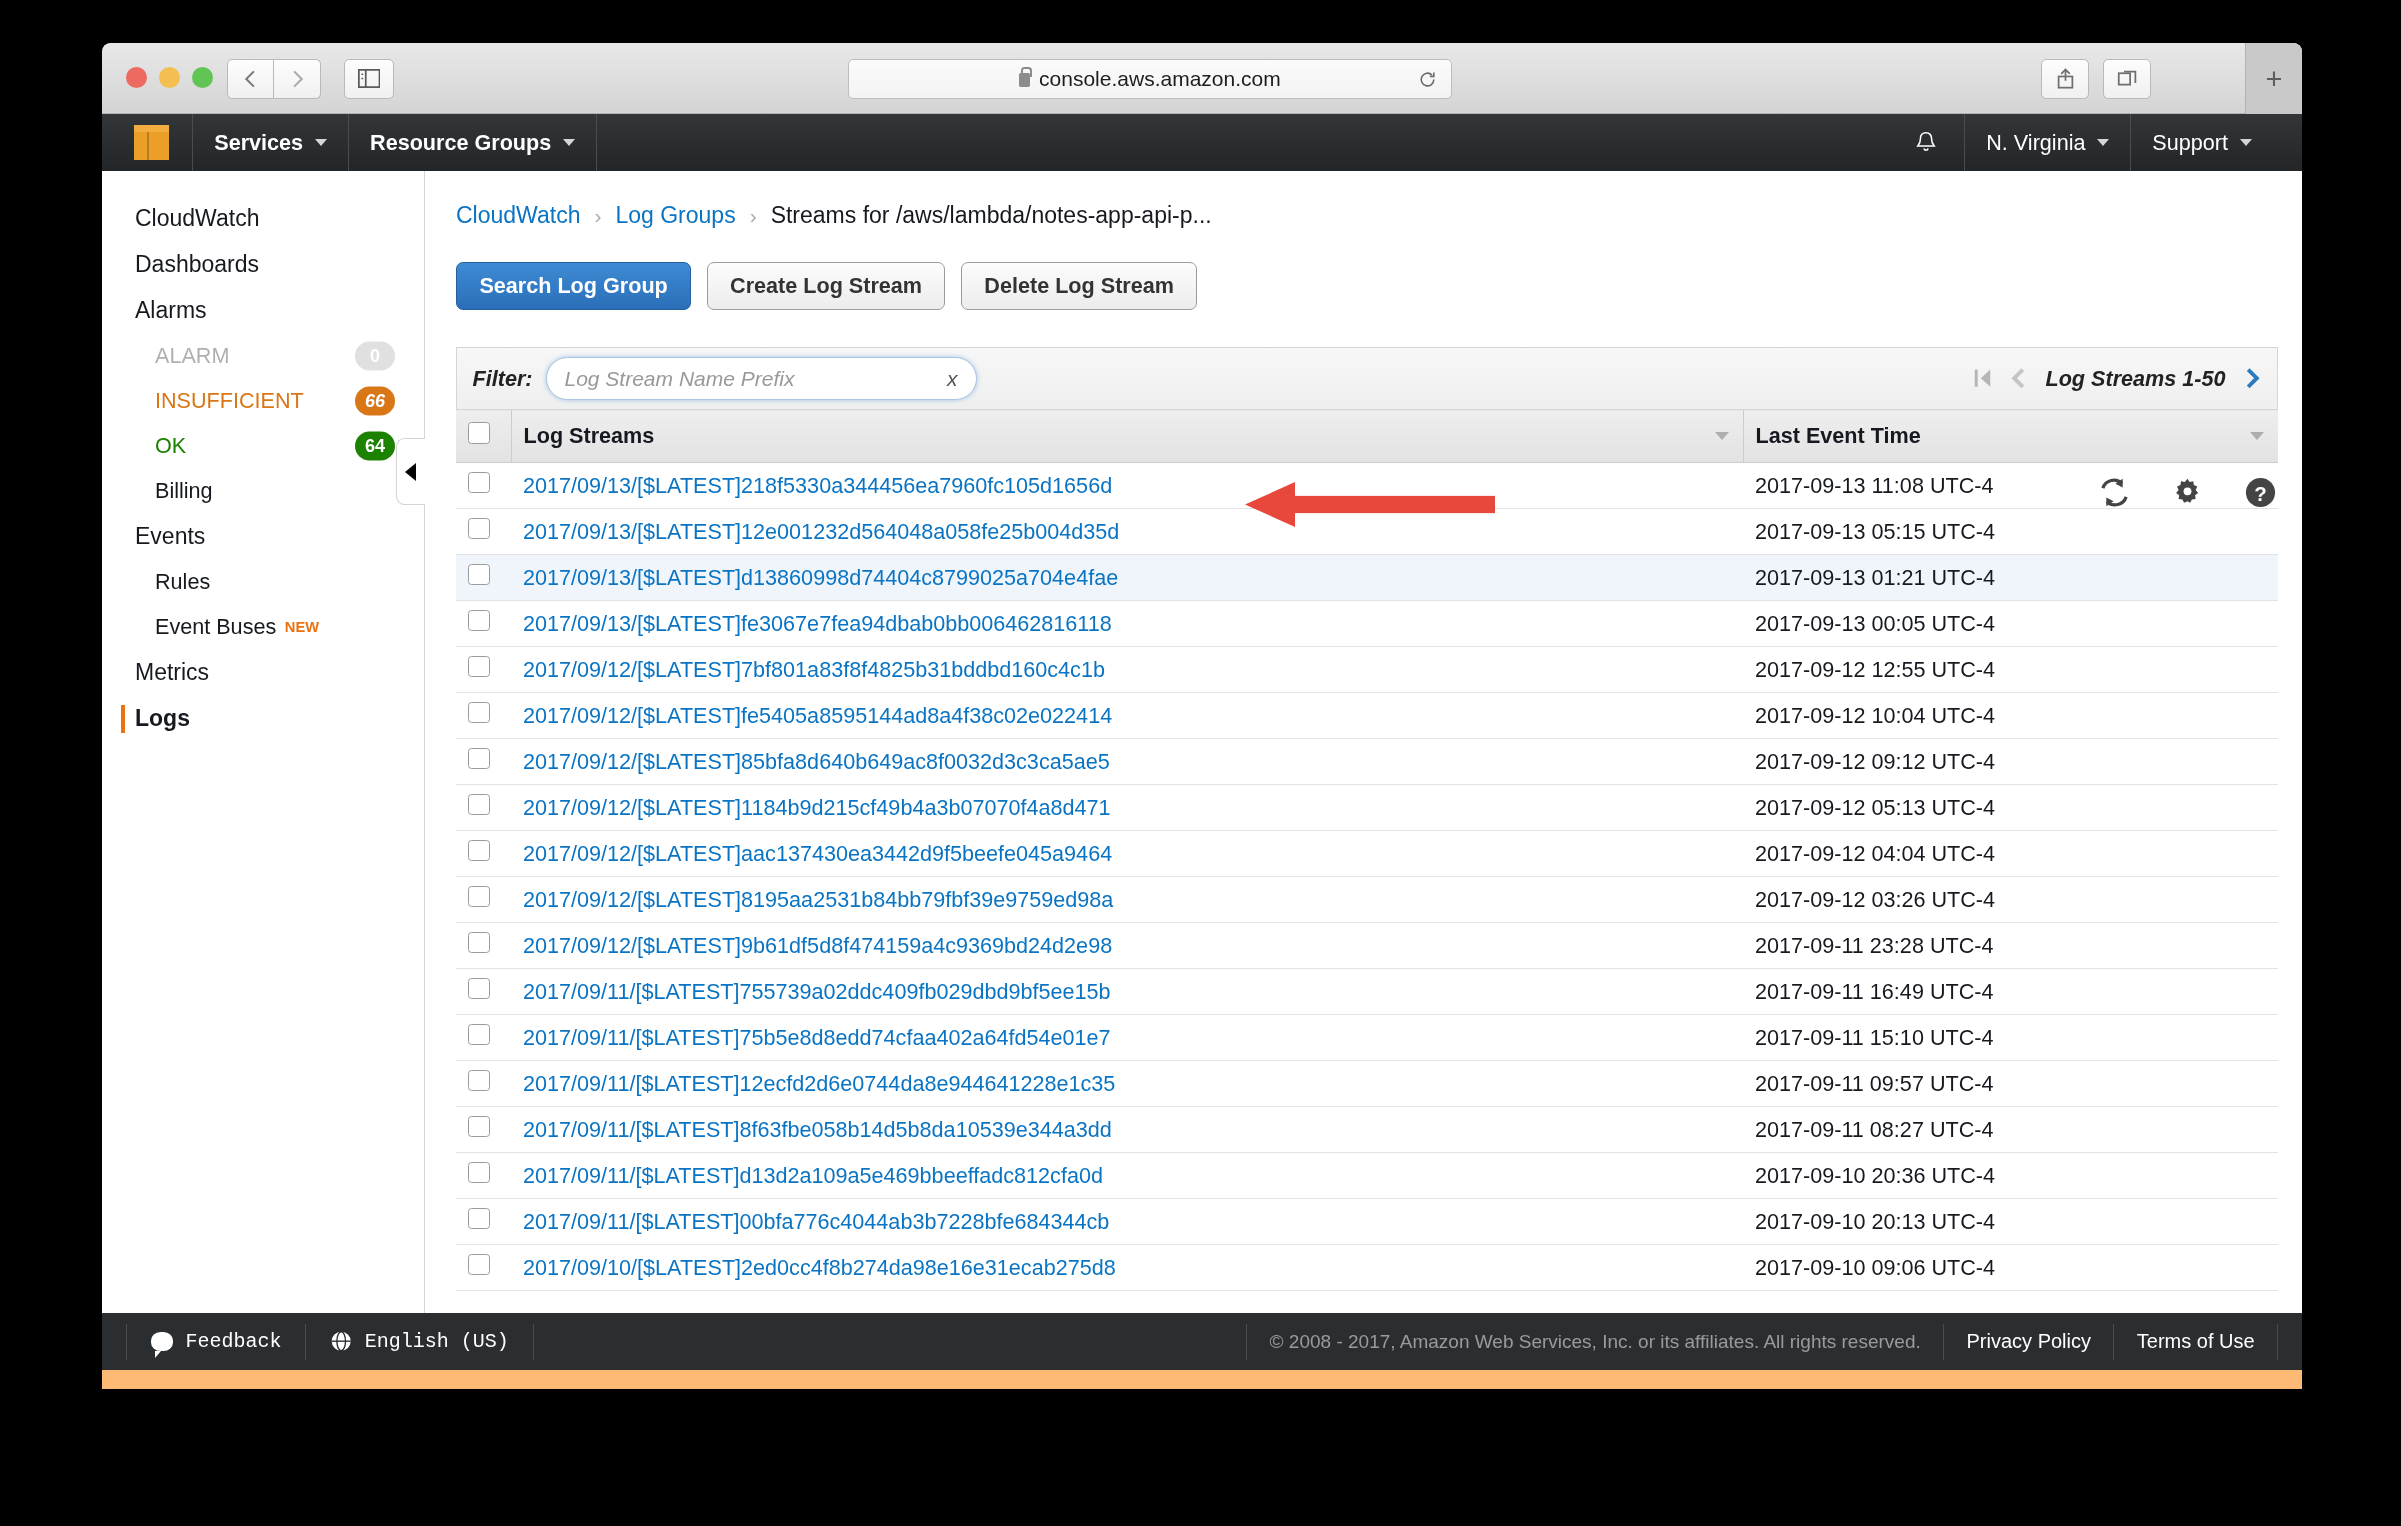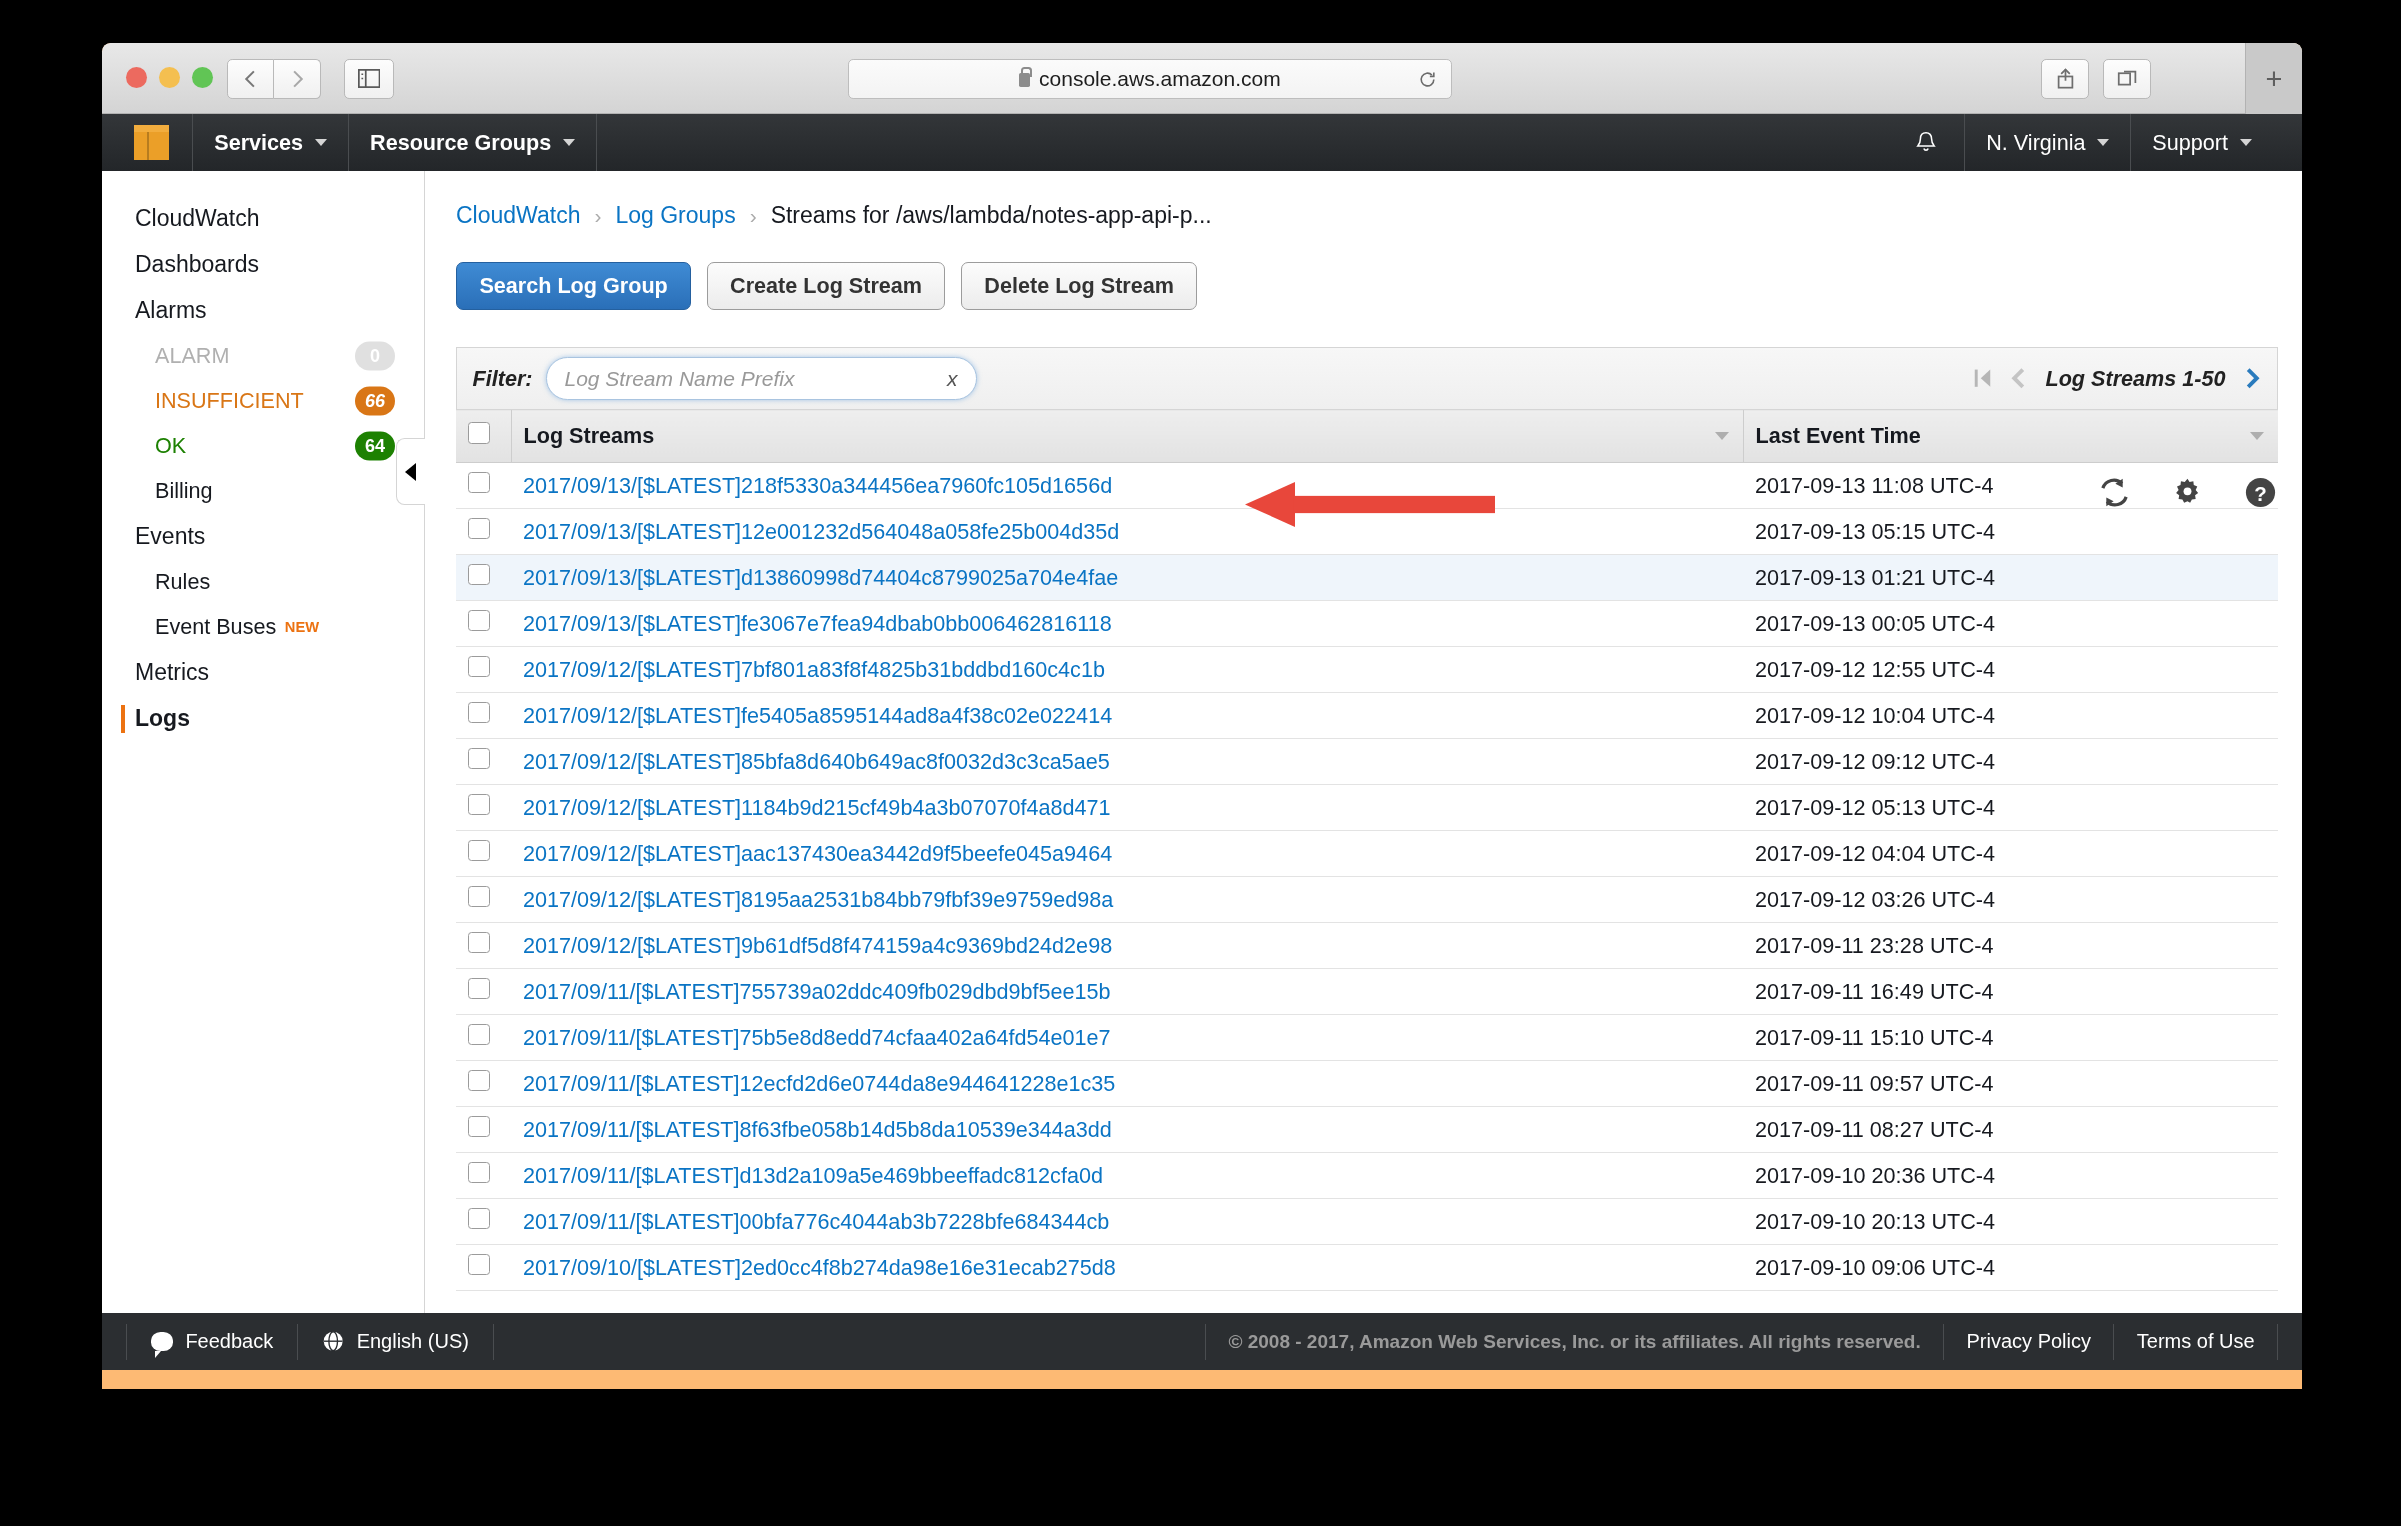--- a/index.html
+++ b/index.html
@@ -235,25 +235,26 @@
   .footer {
     position: relative; height: 57px;
     background: #2b2e31; display: flex; align-items: center;
     color: #fff; font-size: 20px;
   }
   .f-left { display: flex; align-items: center; height: 57px; }
   .f-cell {
     display: flex; align-items: center; gap: 12px;
     padding: 0 24px; height: 36px;
     border-right: 0.9px solid #4a4d50;
+    font-family: Liberation Mono, monospace;
   }
   .f-cell:first-child { border-left: 0.9px solid #4a4d50; margin-left: 24px; }
   .f-right { margin-left: auto; display: flex; align-items: center; height: 57px; }
   .f-copy { color: #9a9a9a; font-size: 19px; padding: 0 22.4px;
-            border-left: 0.9px solid #4a4d50; height: 36px; display:flex; align-items:center;font-weight:bold; }
+            border-left: 0.9px solid #4a4d50; height: 36px; display:flex; align-items:center; }
   .f-link { padding: 0 22.4px; height: 36px; display: flex; align-items: center;
             border-left: 0.9px solid #4a4d50; }
   .f-link:last-child { border-right: 0.9px solid #4a4d50; margin-right: 24px; }
   .bubble { width: 22.4px; height: 19px; background: #fff; border-radius: 9.5px/8.6px; position: relative; }
   .bubble::after {
     content: ""; position: absolute; left: 3.5px; bottom: -7px;
     border-left: 6px solid #fff; border-bottom: 7.8px solid transparent;
   }
 
   

